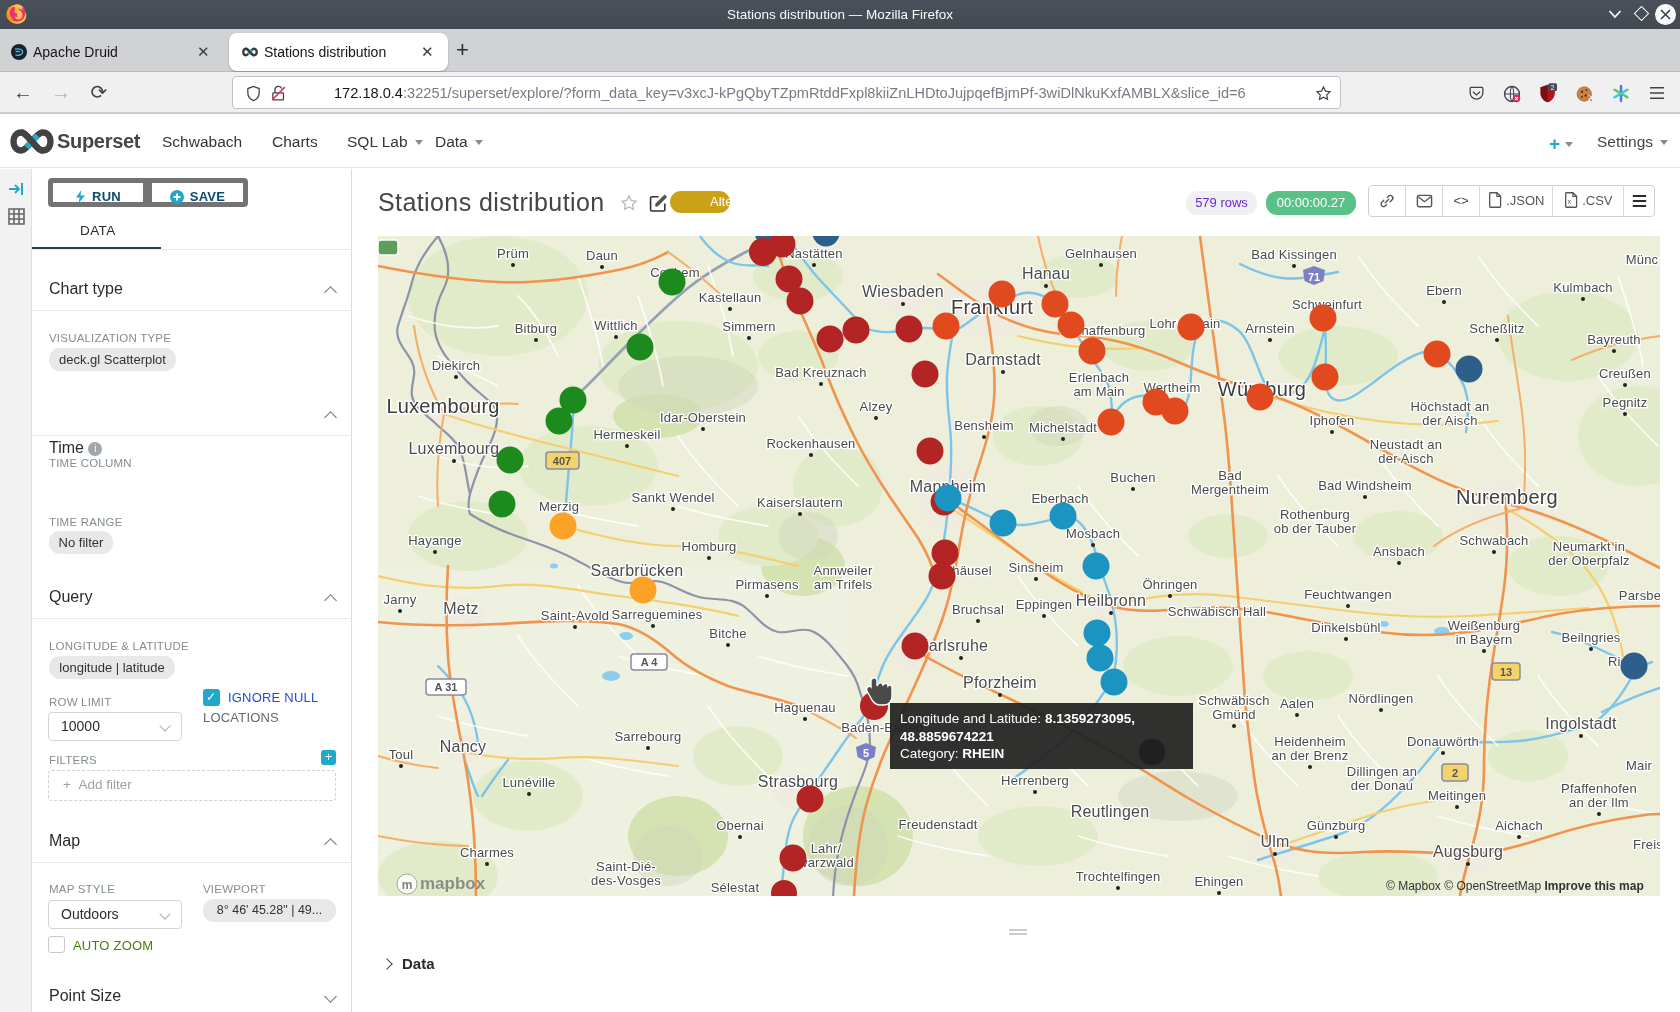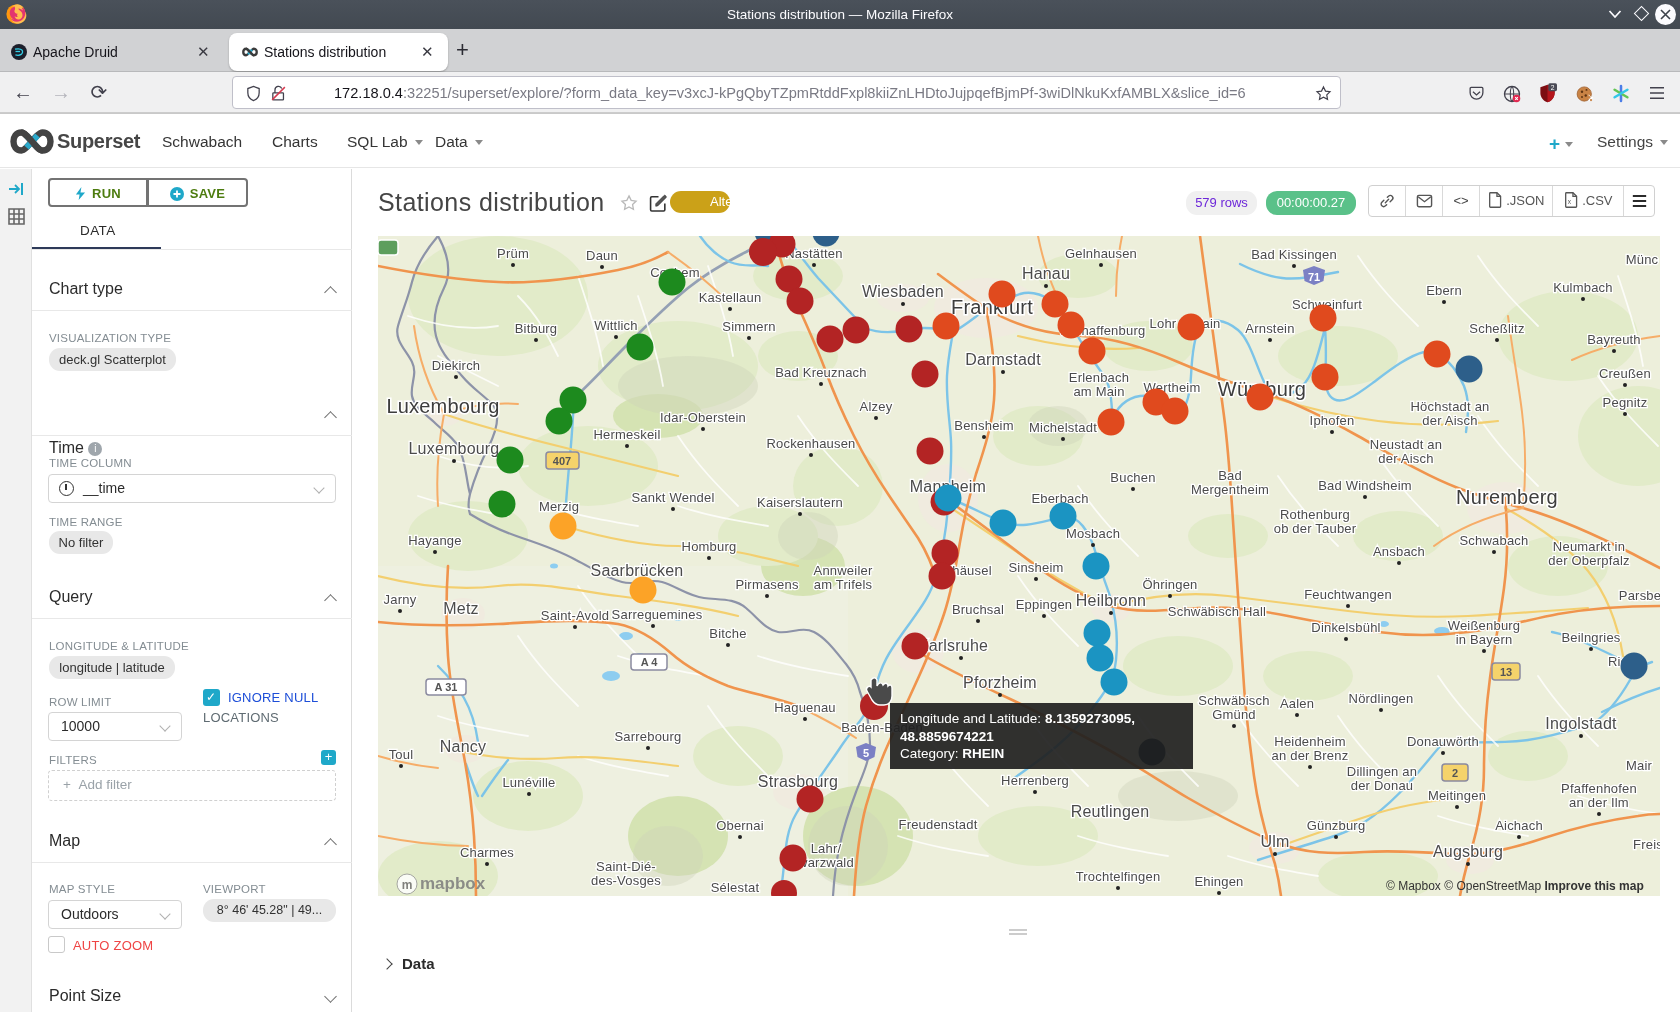--- a/index.html
+++ b/index.html
@@ -27,21 +27,21 @@
 .applink { position:absolute; top:0; height:55px; line-height:55px; font-size:15.5px; color:#353535; }
 .caret { display:inline-block; margin-left:7px; width:0; height:0; border-left:4.5px solid transparent; border-right:4.5px solid transparent; border-top:5px solid #8a8a8a; vertical-align:middle; }
 
 
 #leftstrip { left:0; top:169px; width:32px; height:843px; background:#f2f2f2; border-right:1px solid #e0e0e0; }
 #sidebar { left:32px; top:169px; width:320px; height:843px; background:#fff; border-right:1px solid #dbdbdb; }
 #main { left:353px; top:169px; width:1327px; height:843px; background:#fff; }
 
 
 .btngroup { position:absolute; left:16px; top:9px; width:200px; height:29px; }
-.btn { position:absolute; top:0; width:100px; height:29px; border:2px solid #737373; color:#4d7c0f;
+.btn { position:absolute; top:0; width:100px; height:29px; border:5px solid #737373; color:#0c4a6e;
   font-size:13px; font-weight:bold; text-align:center; line-height:27px; letter-spacing:0.3px; background:#fff; }
 .btn.left { left:0; border-radius:4px 0 0 4px; }
 .btn.right { left:99px; width:101px; border-radius:0 4px 4px 0; }
 .sectionhead { position:absolute; left:17px; font-size:16px; color:#2b2b2b; }
 .chev { position:absolute; width:9px; height:9px; border-right:1.8px solid #6e6e6e; border-bottom:1.8px solid #6e6e6e; }
 .chev.up { transform:rotate(-135deg); }
 .chev.down { transform:rotate(45deg); }
 .chev.rightp { transform:rotate(-45deg); }
 .divider { position:absolute; left:0; width:320px; height:1px; background:#e8e8e8; }
 .flabel { position:absolute; left:17px; font-size:11.5px; color:#848d93; letter-spacing:0.2px; }
@@ -205,26 +205,20 @@
     <div class="sectionhead" style="top:111px;">Chart type</div>
     <div class="chev up" style="left:294px; top:119px;"></div>
     <div class="divider" style="top:141px;"></div>
     <div class="flabel" style="top:163px;">VISUALIZATION TYPE</div>
     <div class="pill" style="left:17px; top:179px; width:127px; height:23px; line-height:23px;">deck.gl Scatterplot</div>
 
     <div class="sectionhead" style="top:236px;margin-top:34px;">Time <span style="display:inline-block;width:14px;height:14px;border-radius:50%;background:#9fa6ac;color:#fff;font-size:10px;line-height:14px;text-align:center;vertical-align:1px;">i</span></div>
     <div class="chev up" style="left:294px; top:244px;"></div>
     <div class="divider" style="top:266px;"></div>
     <div class="flabel" style="top:288px;">TIME COLUMN</div>
-    <div class="selectbox" style="top:305px; width:288px;">
-      <span style="position:absolute;left:10px;top:6px;width:15px;height:15px;border:1.6px solid #333;border-radius:50%;"></span>
-      <span style="position:absolute;left:16px;top:9px;width:2px;height:6px;background:#333;"></span>
-      <span style="position:absolute;left:34px;top:5px;">__time</span>
-      <div class="selchev" style="right:12px; top:9px;"></div>
-    </div>
     <div class="flabel" style="top:347px;">TIME RANGE</div>
     <div class="pill" style="left:17px; top:362px; width:64px; height:23px; line-height:23px;">No filter</div>
 
     <div class="sectionhead" style="top:419px;">Query</div>
     <div class="chev up" style="left:294px; top:427px;"></div>
     <div class="divider" style="top:449px;"></div>
     <div class="flabel" style="top:471px;">LONGITUDE &amp; LATITUDE</div>
     <div class="pill" style="left:17px; top:487px; width:126px; height:23px; line-height:23px;">longitude | latitude</div>
     <div class="flabel" style="top:527px;">ROW LIMIT</div>
     <div class="selectbox" style="top:543px; width:134px;">
@@ -246,21 +240,21 @@
     <div class="chev up" style="left:294px; top:671px;"></div>
     <div class="divider" style="top:693px;"></div>
     <div class="flabel" style="top:714px;">MAP STYLE</div>
     <div class="flabel" style="left:171px; top:714px;">VIEWPORT</div>
     <div class="selectbox" style="top:731px; width:134px;">
       <span style="position:absolute;left:12px;top:5px;">Outdoors</span>
       <div class="selchev" style="right:12px; top:9px;"></div>
     </div>
     <div class="pill" style="left:171px; top:730px; width:133px; height:23px; line-height:23px; font-size:12.5px;">8° 46' 45.28" | 49...</div>
     <div style="position:absolute; left:16px; top:767px; width:17px; height:17px; border:1.5px solid #c9c9c9; border-radius:3px; background:#fff;"></div>
-    <div style="position:absolute; left:41px; top:769px; font-size:13px; color:#ef4444; letter-spacing:0.2px;">AUTO ZOOM</div>
+    <div style="position:absolute; left:41px; top:769px; font-size:13px; color:#4d7c0f; letter-spacing:0.2px;">AUTO ZOOM</div>
 
     <div class="sectionhead" style="top:818px;">Point Size</div>
     <div class="chev down" style="left:294px; top:823px;"></div>
   </div>
 
   <div id="main" class="abs">
     <div id="charthead">
       <div id="charttitle">Stations distribution</div>
       <svg class="abs" style="left:241px; top:10px;" width="20" height="20" viewBox="0 0 24 24">
           <path d="M12 3.5l2.6 5.3 5.9.9-4.2 4.1 1 5.8-5.3-2.8-5.3 2.8 1-5.8-4.2-4.1 5.9-.9z" fill="none" stroke="#b9b9b9" stroke-width="1.6"></path>

